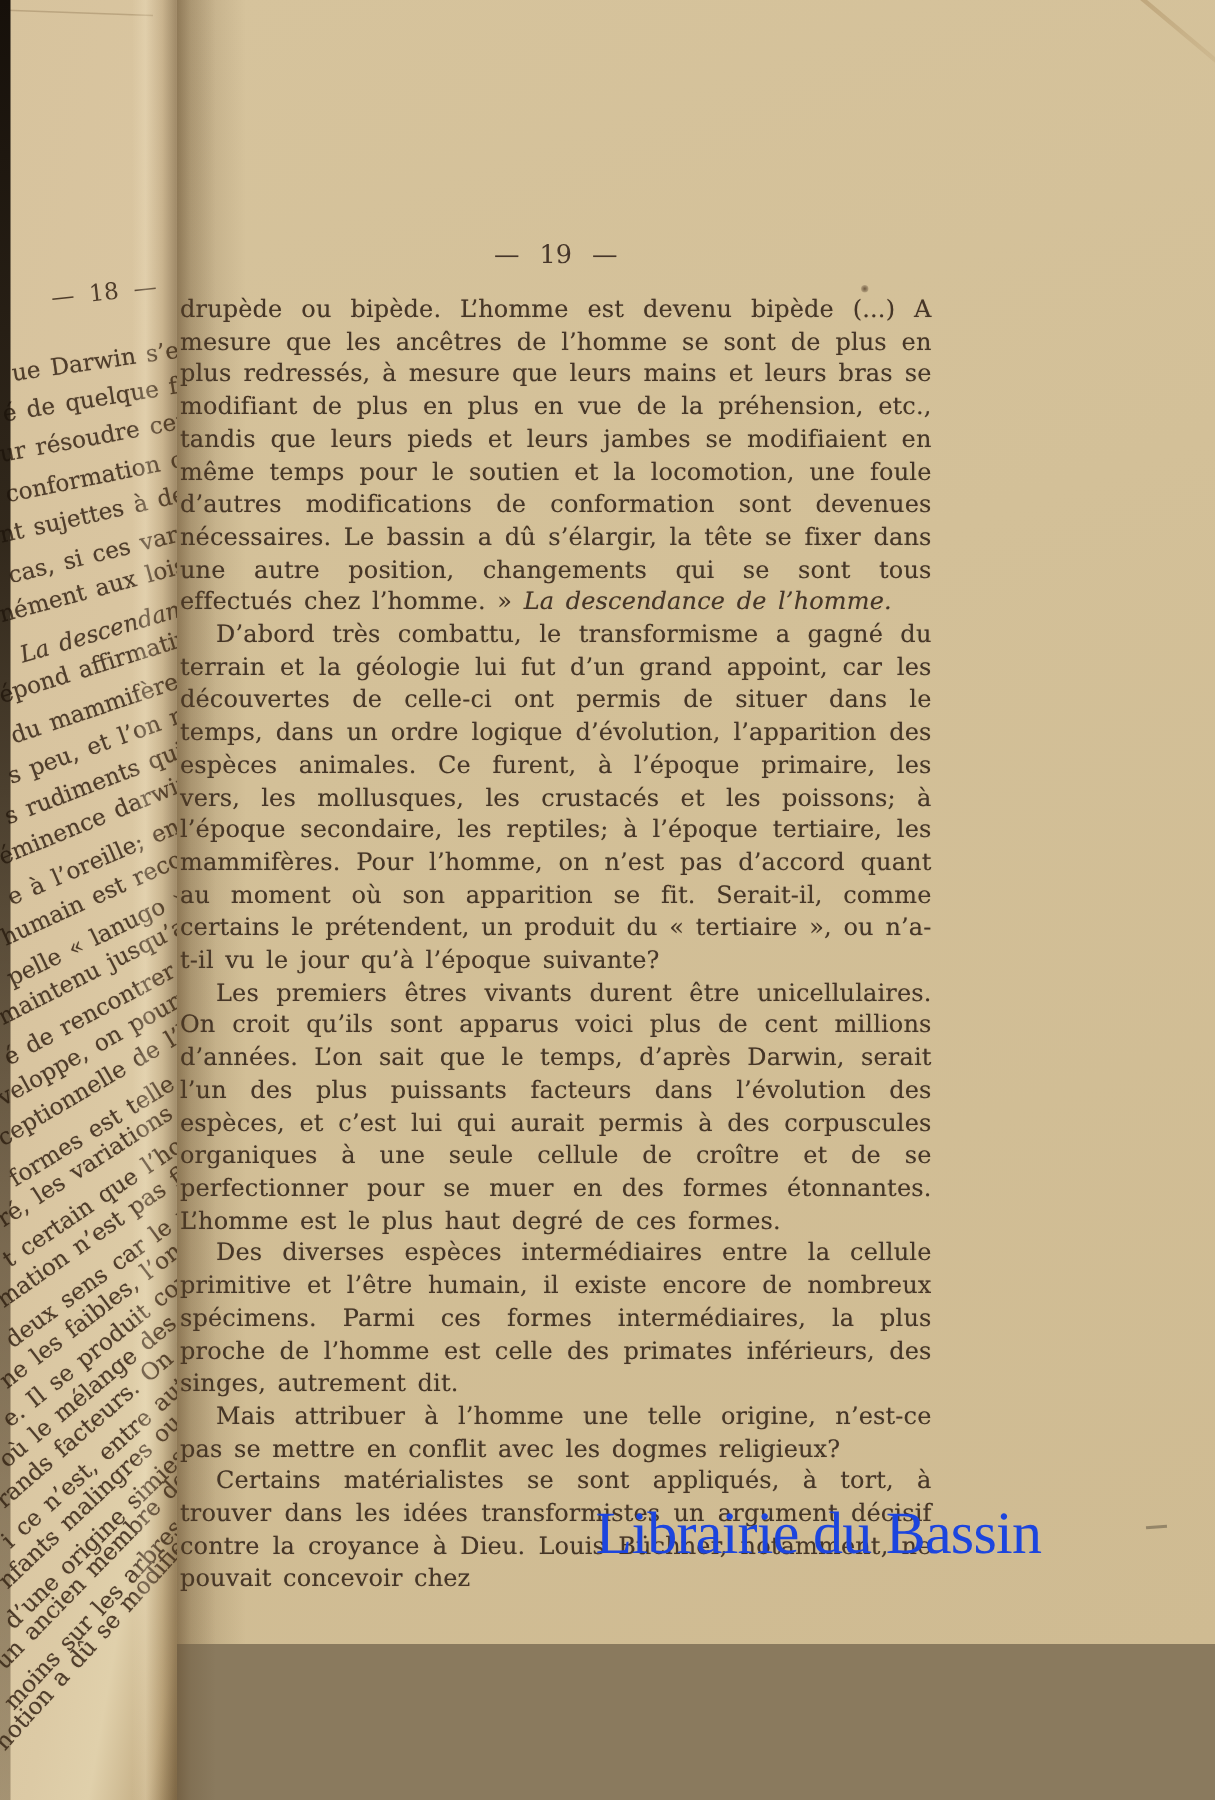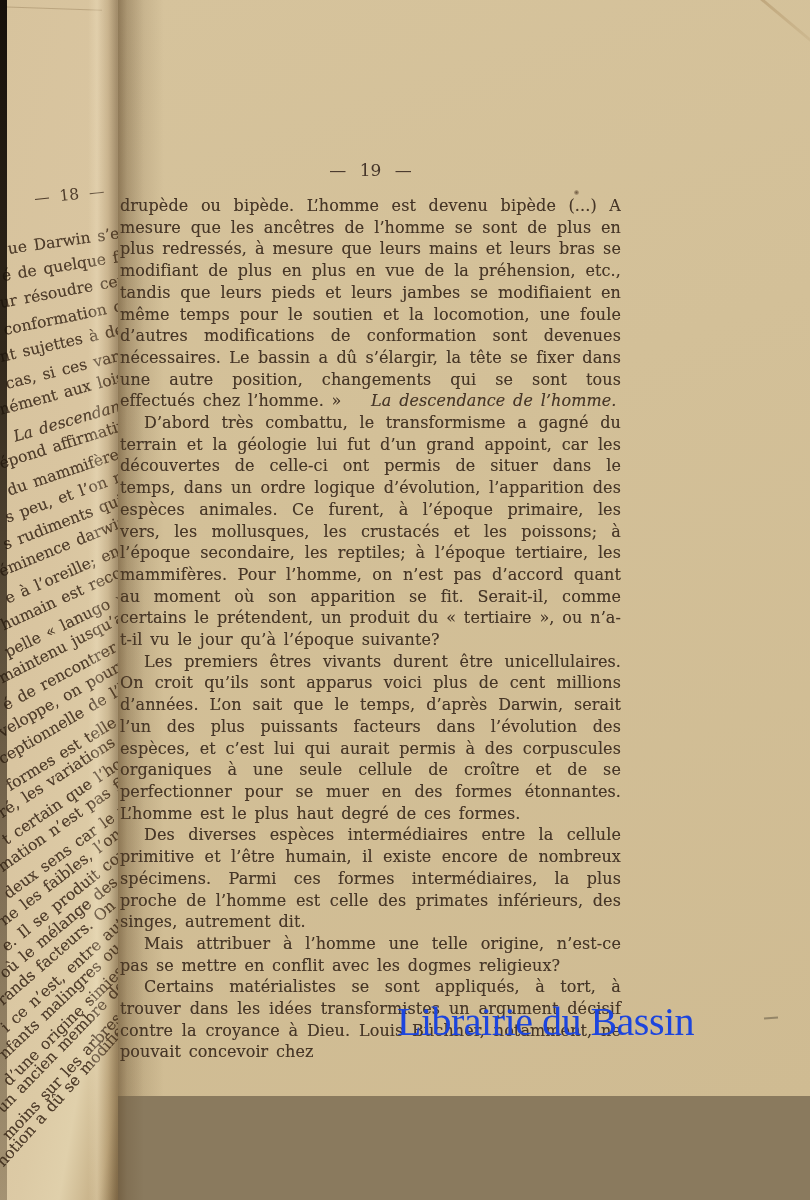--- a/index.html
+++ b/index.html
@@ -52,21 +52,21 @@
     position:absolute;top:160px;left:0;width:100%;text-align:center;
     font-size:17px;color:#46362a;word-spacing:8px;
   }
   .paragraphs{position:absolute;top:195px;left:0;width:100%;}
   .para{
     margin:0;text-align:justify;font-size:16px;line-height:21.7px;
     color:#463627;word-spacing:2.5px;letter-spacing:0.1px;
     text-shadow:0 0 0.5px rgba(70,54,39,0.45);hyphens:none;
   }
   .para.indent{text-indent:24px;}
-  .para em{margin-left:22px;}
+  .para em{}
   
   .corner-crease{
     position:absolute;left:760px;top:-4px;width:84px;height:3px;z-index:5;
     background:linear-gradient(90deg,rgba(170,140,95,0.5),rgba(170,140,95,0.08));
     transform:rotate(40deg);transform-origin:left top;
   }
   .speck{
     position:absolute;left:574px;top:190px;width:5px;height:5px;border-radius:50%;z-index:5;
     background:radial-gradient(circle,#6d5840 0%,rgba(109,88,64,0.3) 70%,rgba(109,88,64,0) 100%);
   }

